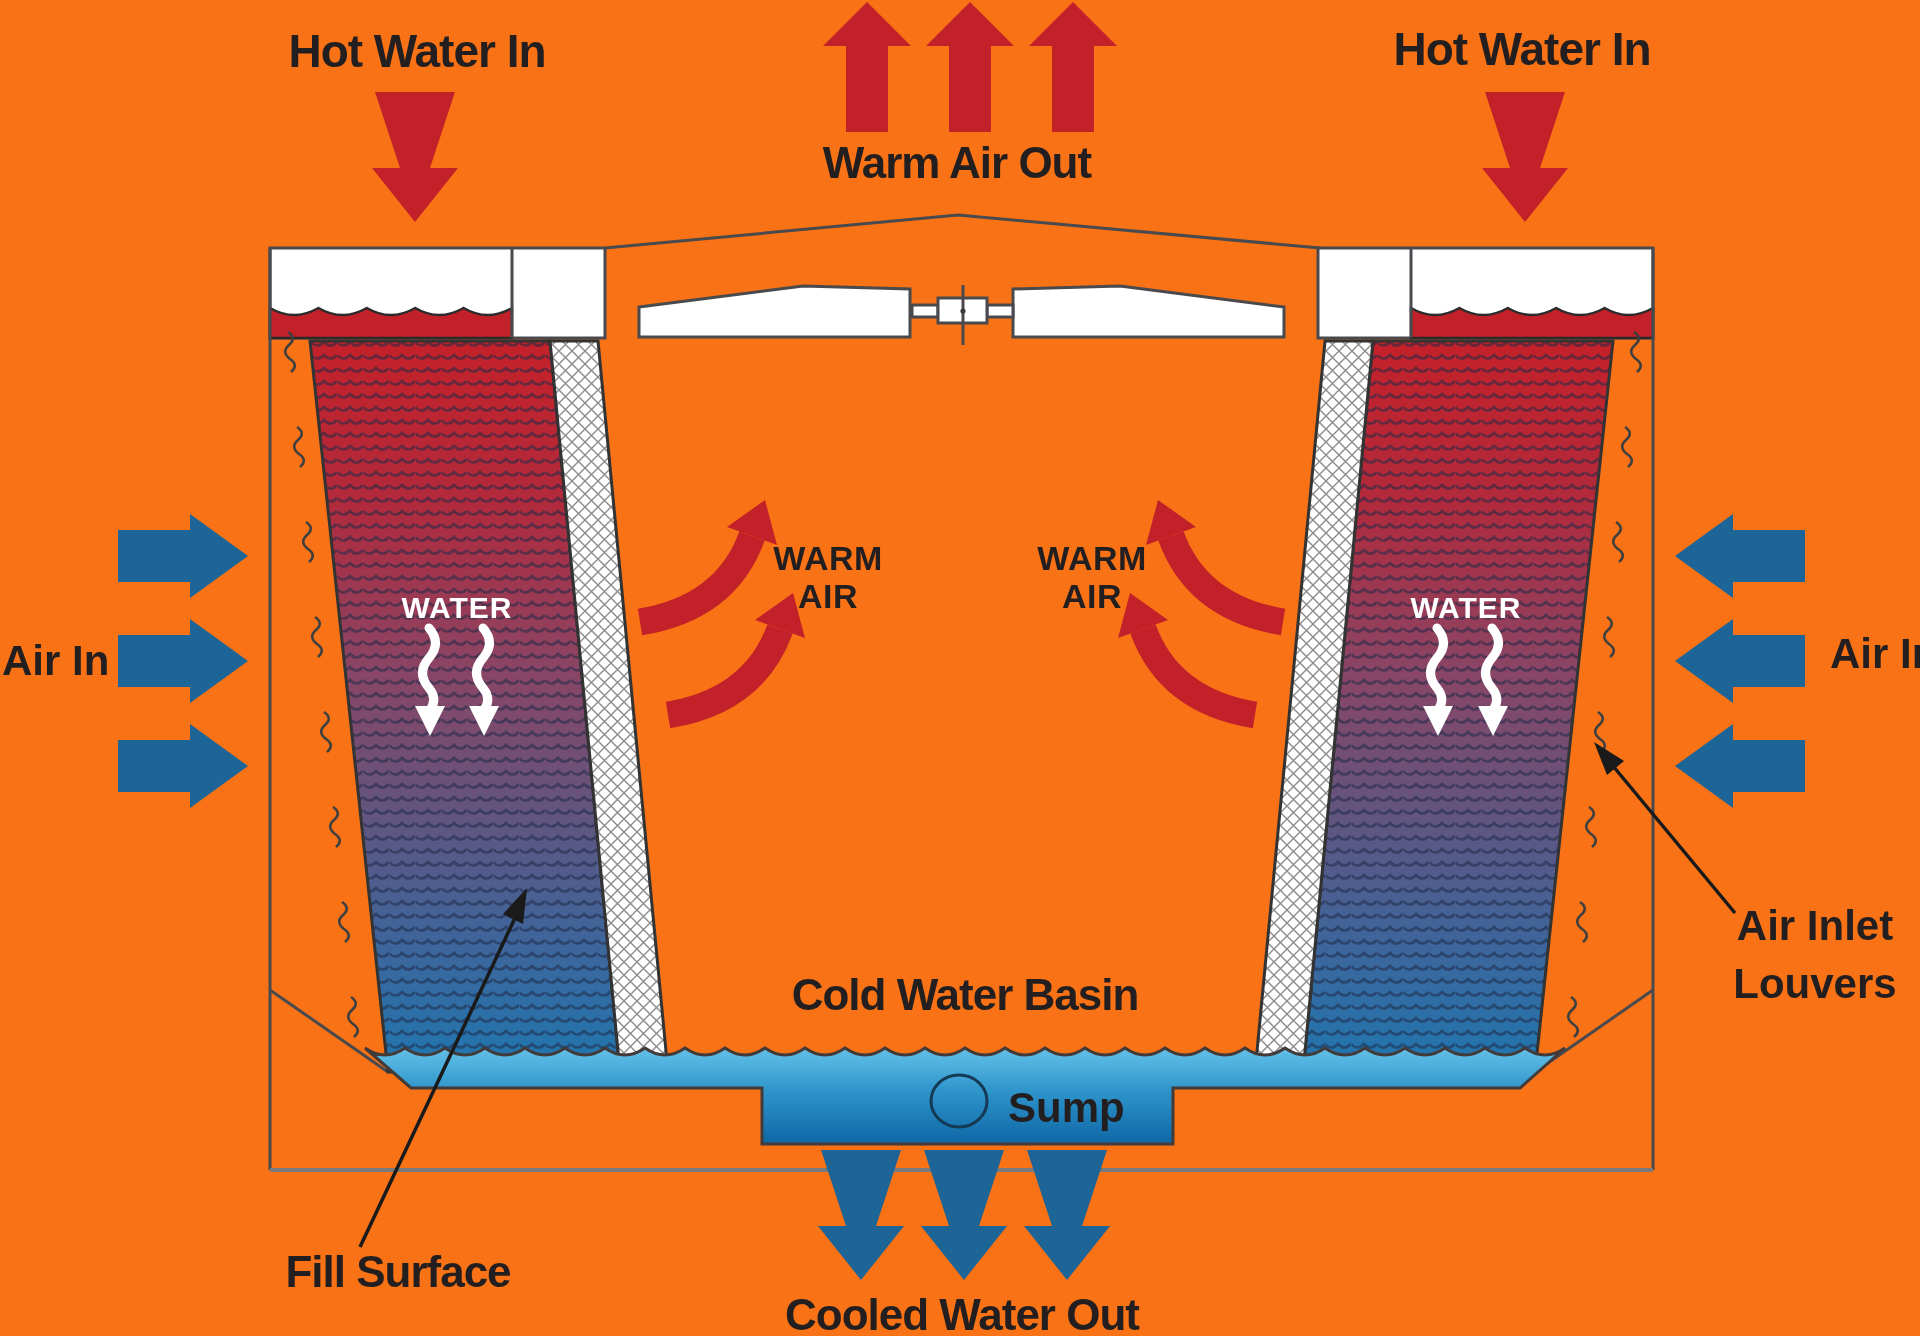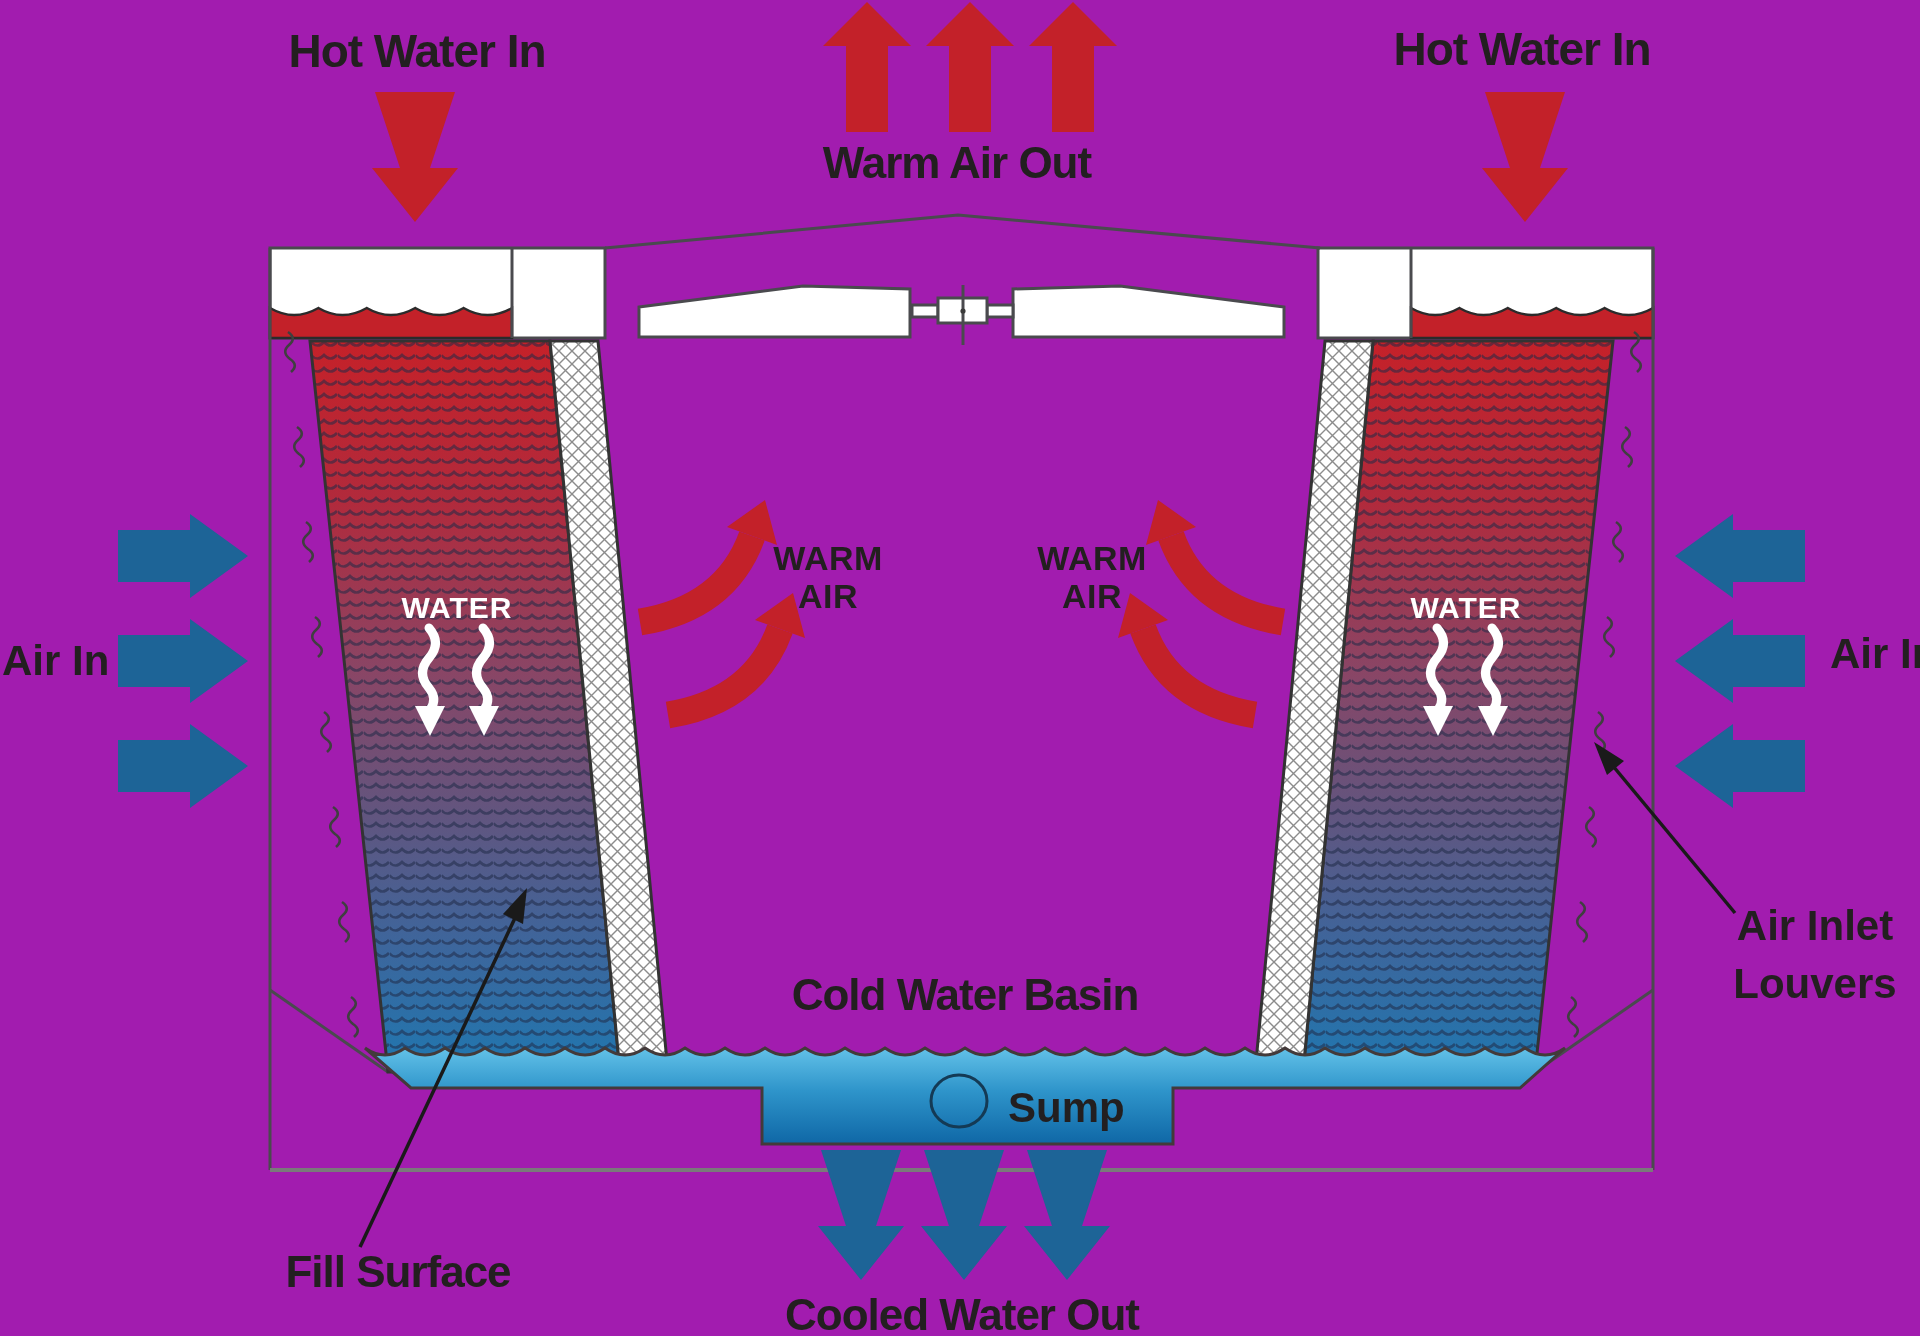--- a/index.html
+++ b/index.html
@@ -1,16 +1,16 @@
 <!DOCTYPE html>
 <html style="--red: #C32129; --blue: #1D6497; --ink: #231F20; --outline: #4A4A4E; --wave: #1E2A47; --water-light: #62C1E8; --water-mid: #2E94CA; --water-dark: #0F67A6; --fill-top: #C52129; --fill-upper: #B12A3C; --fill-mid: #8A4565; --fill-lower: #61557F; --fill-low: #3E659B; --fill-bottom: #1F77B0;"><head>
 <meta charset="utf-8">
 <style>
   html,body{margin:0;padding:0;background:#ffffff;}
-  .stage{position:relative;width:1920px;height:1336px;background:#a21caf;overflow:hidden;}
+  .stage{position:relative;width:1920px;height:1336px;background:#f97316;overflow:hidden;}
   svg{position:absolute;left:0;top:0;}
   .lbl{font-family:"Liberation Sans",sans-serif;font-weight:bold;fill:var(--ink);}
   .big{font-size:46px;letter-spacing:-1px;}
   .mid{font-size:44px;letter-spacing:-1px;}
   .small{font-size:34px;letter-spacing:0.5px;}
   .waterlbl{font-family:"Liberation Sans",sans-serif;font-weight:bold;font-size:30px;fill:#ffffff;letter-spacing:1px;}
   .red-fill{fill:var(--red);}
   .blue-fill{fill:var(--blue);}
   .outline{stroke:var(--outline);stroke-width:3;fill:none;}
   .white-shape{fill:#ffffff;stroke:var(--outline);stroke-width:3;}

